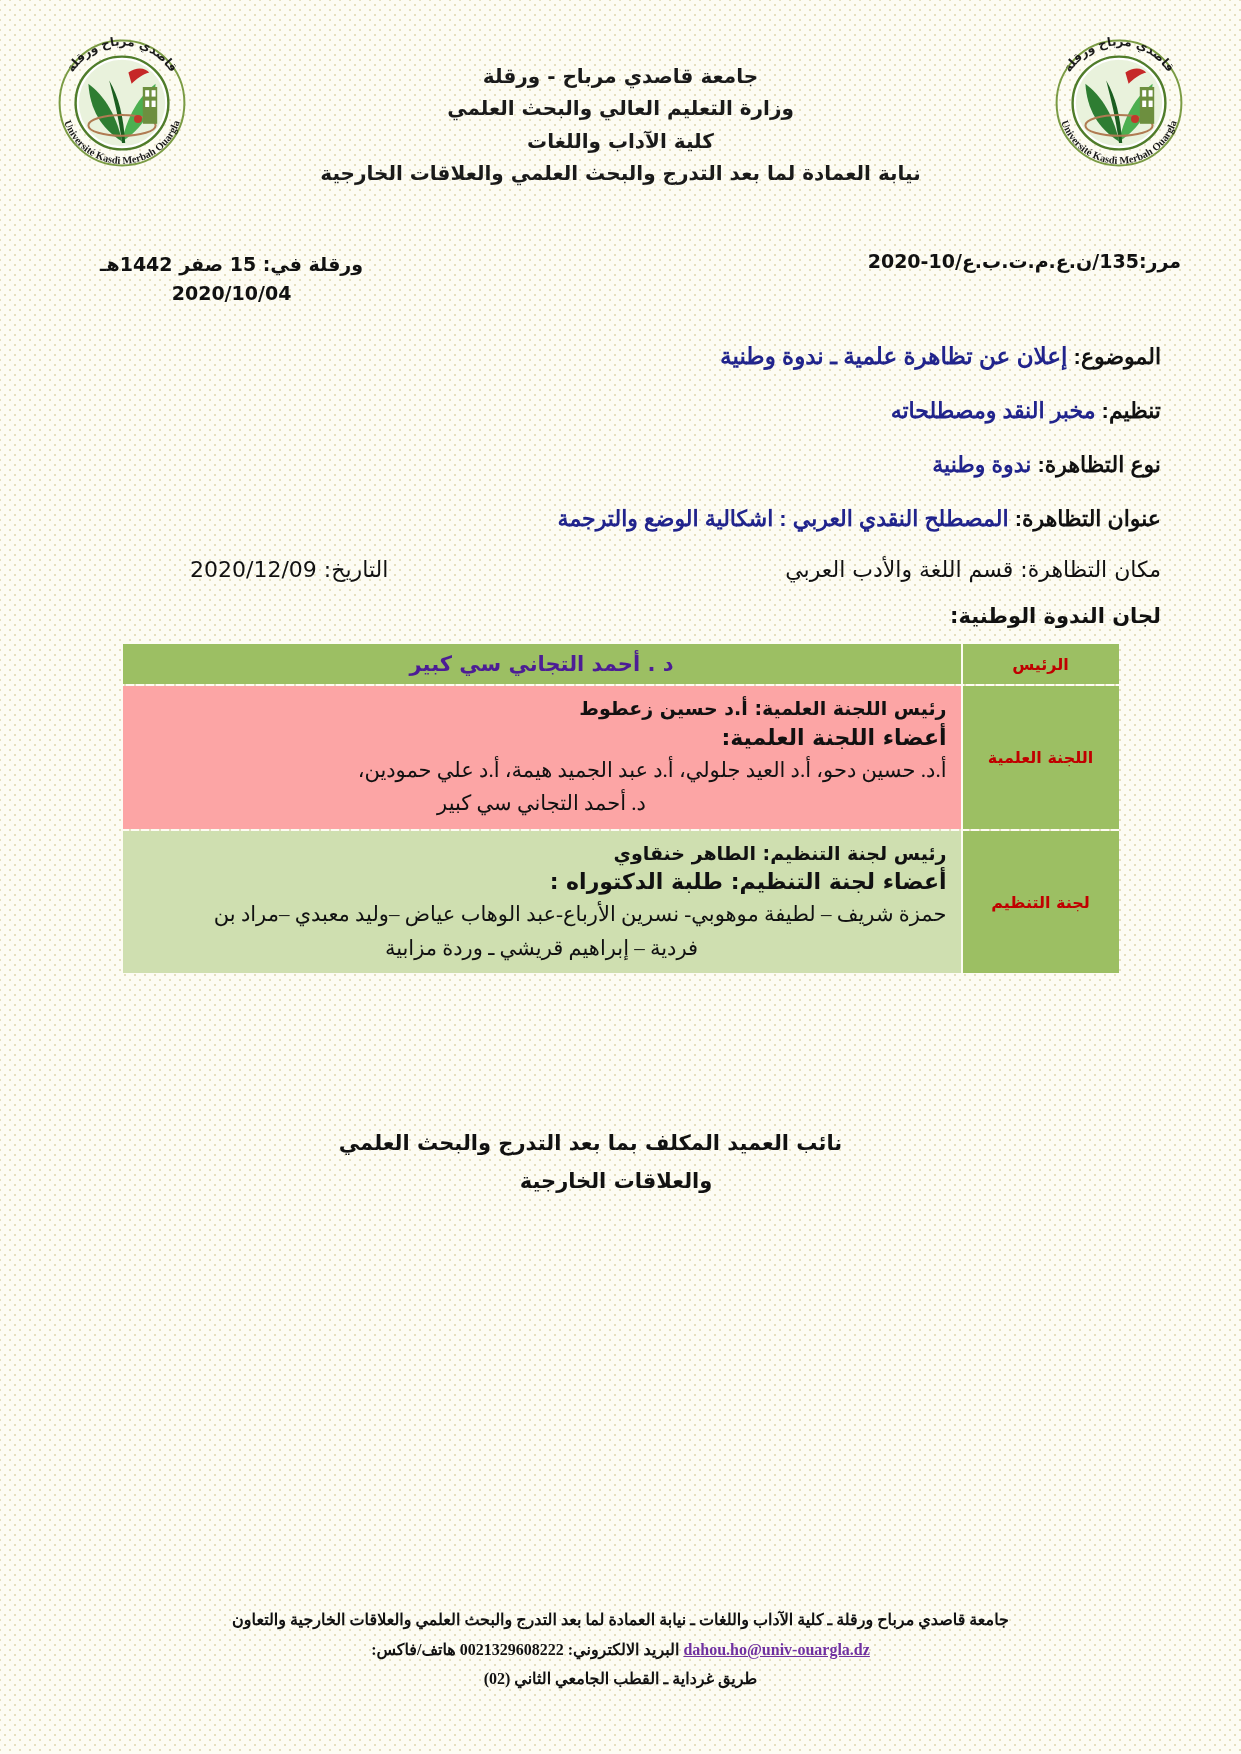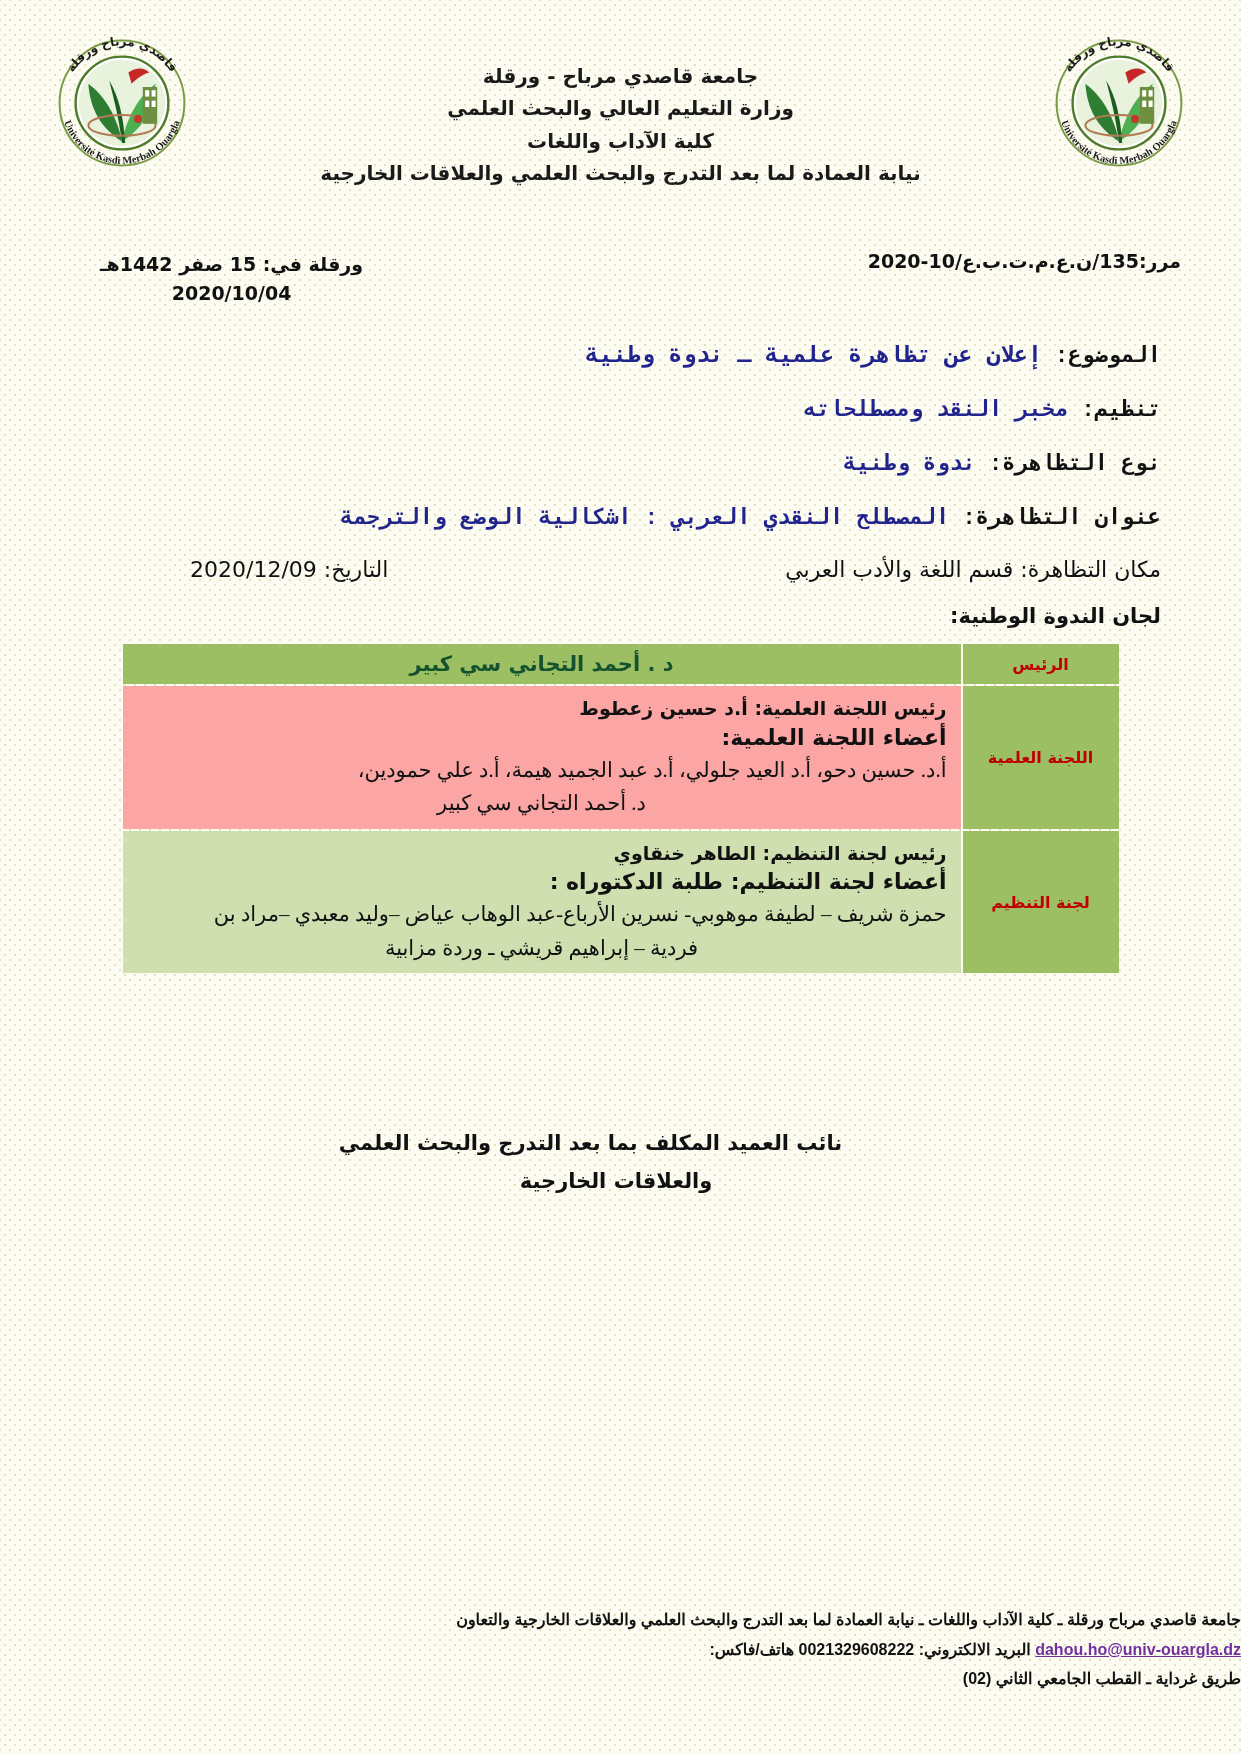--- a/index.html
+++ b/index.html
@@ -67,21 +67,21 @@
   
   .meta {
     margin: 18px 80px 0 80px;
     text-align: right;
     direction: rtl;
   }
   .meta-line {
     margin-bottom: 22px;
     font-size: 22px;
     line-height: 1.45;
-    font-family: Liberation Mono, monospace;
+    font-family: Liberation Sans, sans-serif;
   }
   .meta-line .lbl { color: #111; font-weight: 600; }
   .meta-line .val {
     color: #21248c;
     font-weight: 700;
   }
   .meta-subject .val { font-size: 23px; }
   .meta-title .val { font-size: 22px; }
 
   .meta-two-col {
@@ -122,21 +122,21 @@
     color: #c00000;
     font-weight: 700;
     font-size: 16px;
     font-family: "DejaVu Sans", "Liberation Sans", sans-serif;
   }
   td.body-dark {
     background: #9cbf63;
     text-align: center;
     font-size: 21px;
     font-weight: 700;
-    color: #14532d;
+    color: #4c1d95;
     font-family: "DejaVu Sans", "Liberation Sans", sans-serif;
     padding-top: 12px; padding-bottom: 12px;
   }
   td.body-light { background: #fca5a5; padding: 12px 18px; }
   td.body-mid   { background: #cfdfb0; padding: 12px 18px; }
 
   .r-line {
     text-align: right;
     font-size: 19px;
     line-height: 1.5;
@@ -173,22 +173,22 @@
     line-height: 1.8;
     color: #111;
   }
   .signature div:first-child { padding-right: 60px; }
   .signature div:last-child { padding-right: 30px; padding-left: 21px; }
 
   
   .footer {
     position: absolute;
     bottom: 60px; left: 0; right: 0;
-    text-align: right;
-    font-family: Liberation Sans, sans-serif;
+    text-align: center;
+    font-family: Liberation Serif, serif;
     font-size: 16px;
     line-height: 1.85;
     color: #111;
     font-weight: 600;
   }
   .footer a, .footer .mail {
     color: #7030a0;
     text-decoration: underline;
   }
   .footer .ltr { direction: ltr; unicode-bidi: embed; display: inline-block; }

